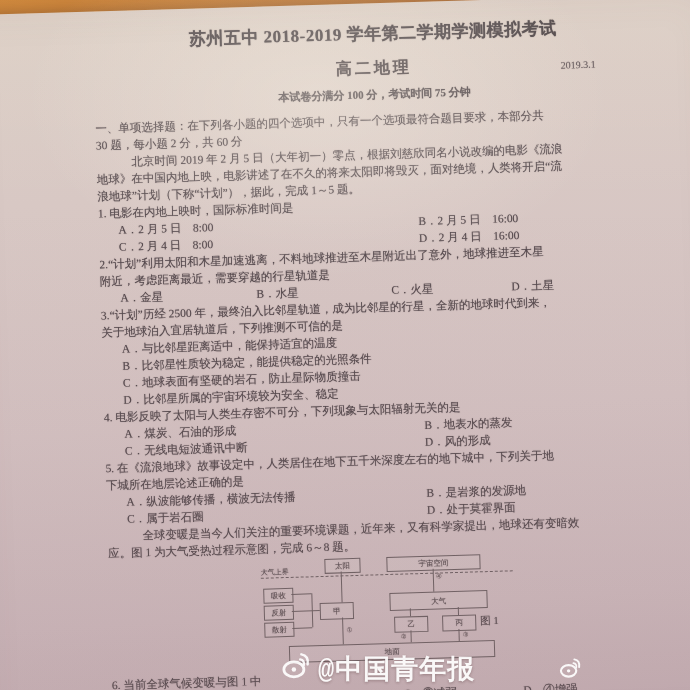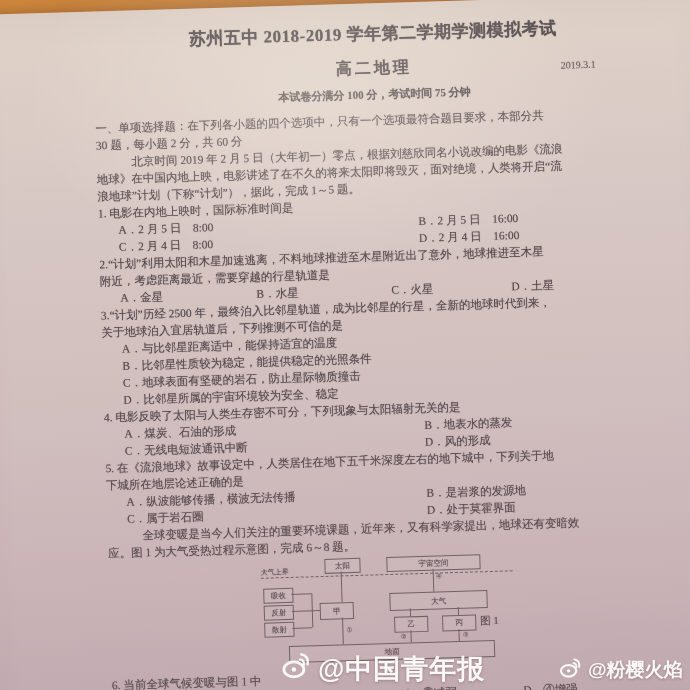--- a/index.html
+++ b/index.html
@@ -45,21 +45,21 @@
   .fig .sp{display:flex;justify-content:space-around;align-items:center;}
   .fig .dash{position:absolute;left:2px;top:17px;width:252px;border-top:1px dashed #6e6163;}
   .fig .lbl{position:absolute;font-size:7px;line-height:8px;}
   .fig .vl,.fig .hl{position:absolute;background:#6e6163;}
   .fig .vl{width:1px;}
   .fig .hl{height:1px;}
   .fig .num{position:absolute;font-size:6.5px;color:#6a5d60;line-height:7px;}
   .figcap{position:absolute;left:370px;top:58px;font-size:10.5px;color:#554a4e;}
   .q6row{margin-top:6px;}
   
-  .wm{position:absolute;display:flex;align-items:center;color:#fff;font-family:Liberation Sans, sans-serif;font-weight:bold;opacity:.92;text-shadow:0 1px 3px rgba(60,30,30,.35);}
+  .wm{position:absolute;display:flex;align-items:center;color:#fff;font-family:Liberation Mono, monospace;font-weight:bold;opacity:.92;text-shadow:0 1px 3px rgba(60,30,30,.35);}
   .wm svg{flex:0 0 auto;margin-right:4px;}
   .wm-left{left:280px;top:650px;font-size:27px;letter-spacing:1px;}
   .wm-right{left:558px;top:656px;font-size:19px;}
 </style>
 </head>
 <body>
 
 <div class="paper">
   <div class="content">
 
@@ -195,14 +195,13 @@
 
 <div class="wm wm-right">
   <span>
     <svg width="26" height="23" viewBox="0 0 26 24" fill="none">
       <ellipse cx="10.5" cy="15.5" rx="8" ry="6" stroke="#fff" stroke-width="2.2"></ellipse>
       <circle cx="10.5" cy="15.5" r="1.8" fill="#fff"></circle>
       <path d="M16.5 3.5 q6 1 5 8" stroke="#fff" stroke-width="2" stroke-linecap="round"></path>
       <path d="M15.5 7.5 q3.6 .6 3 4.6" stroke="#fff" stroke-width="1.8" stroke-linecap="round"></path>
     </svg>
   </span>
-  <span>@粉樱火焰</span>
 </div>
 
 </body></html>

